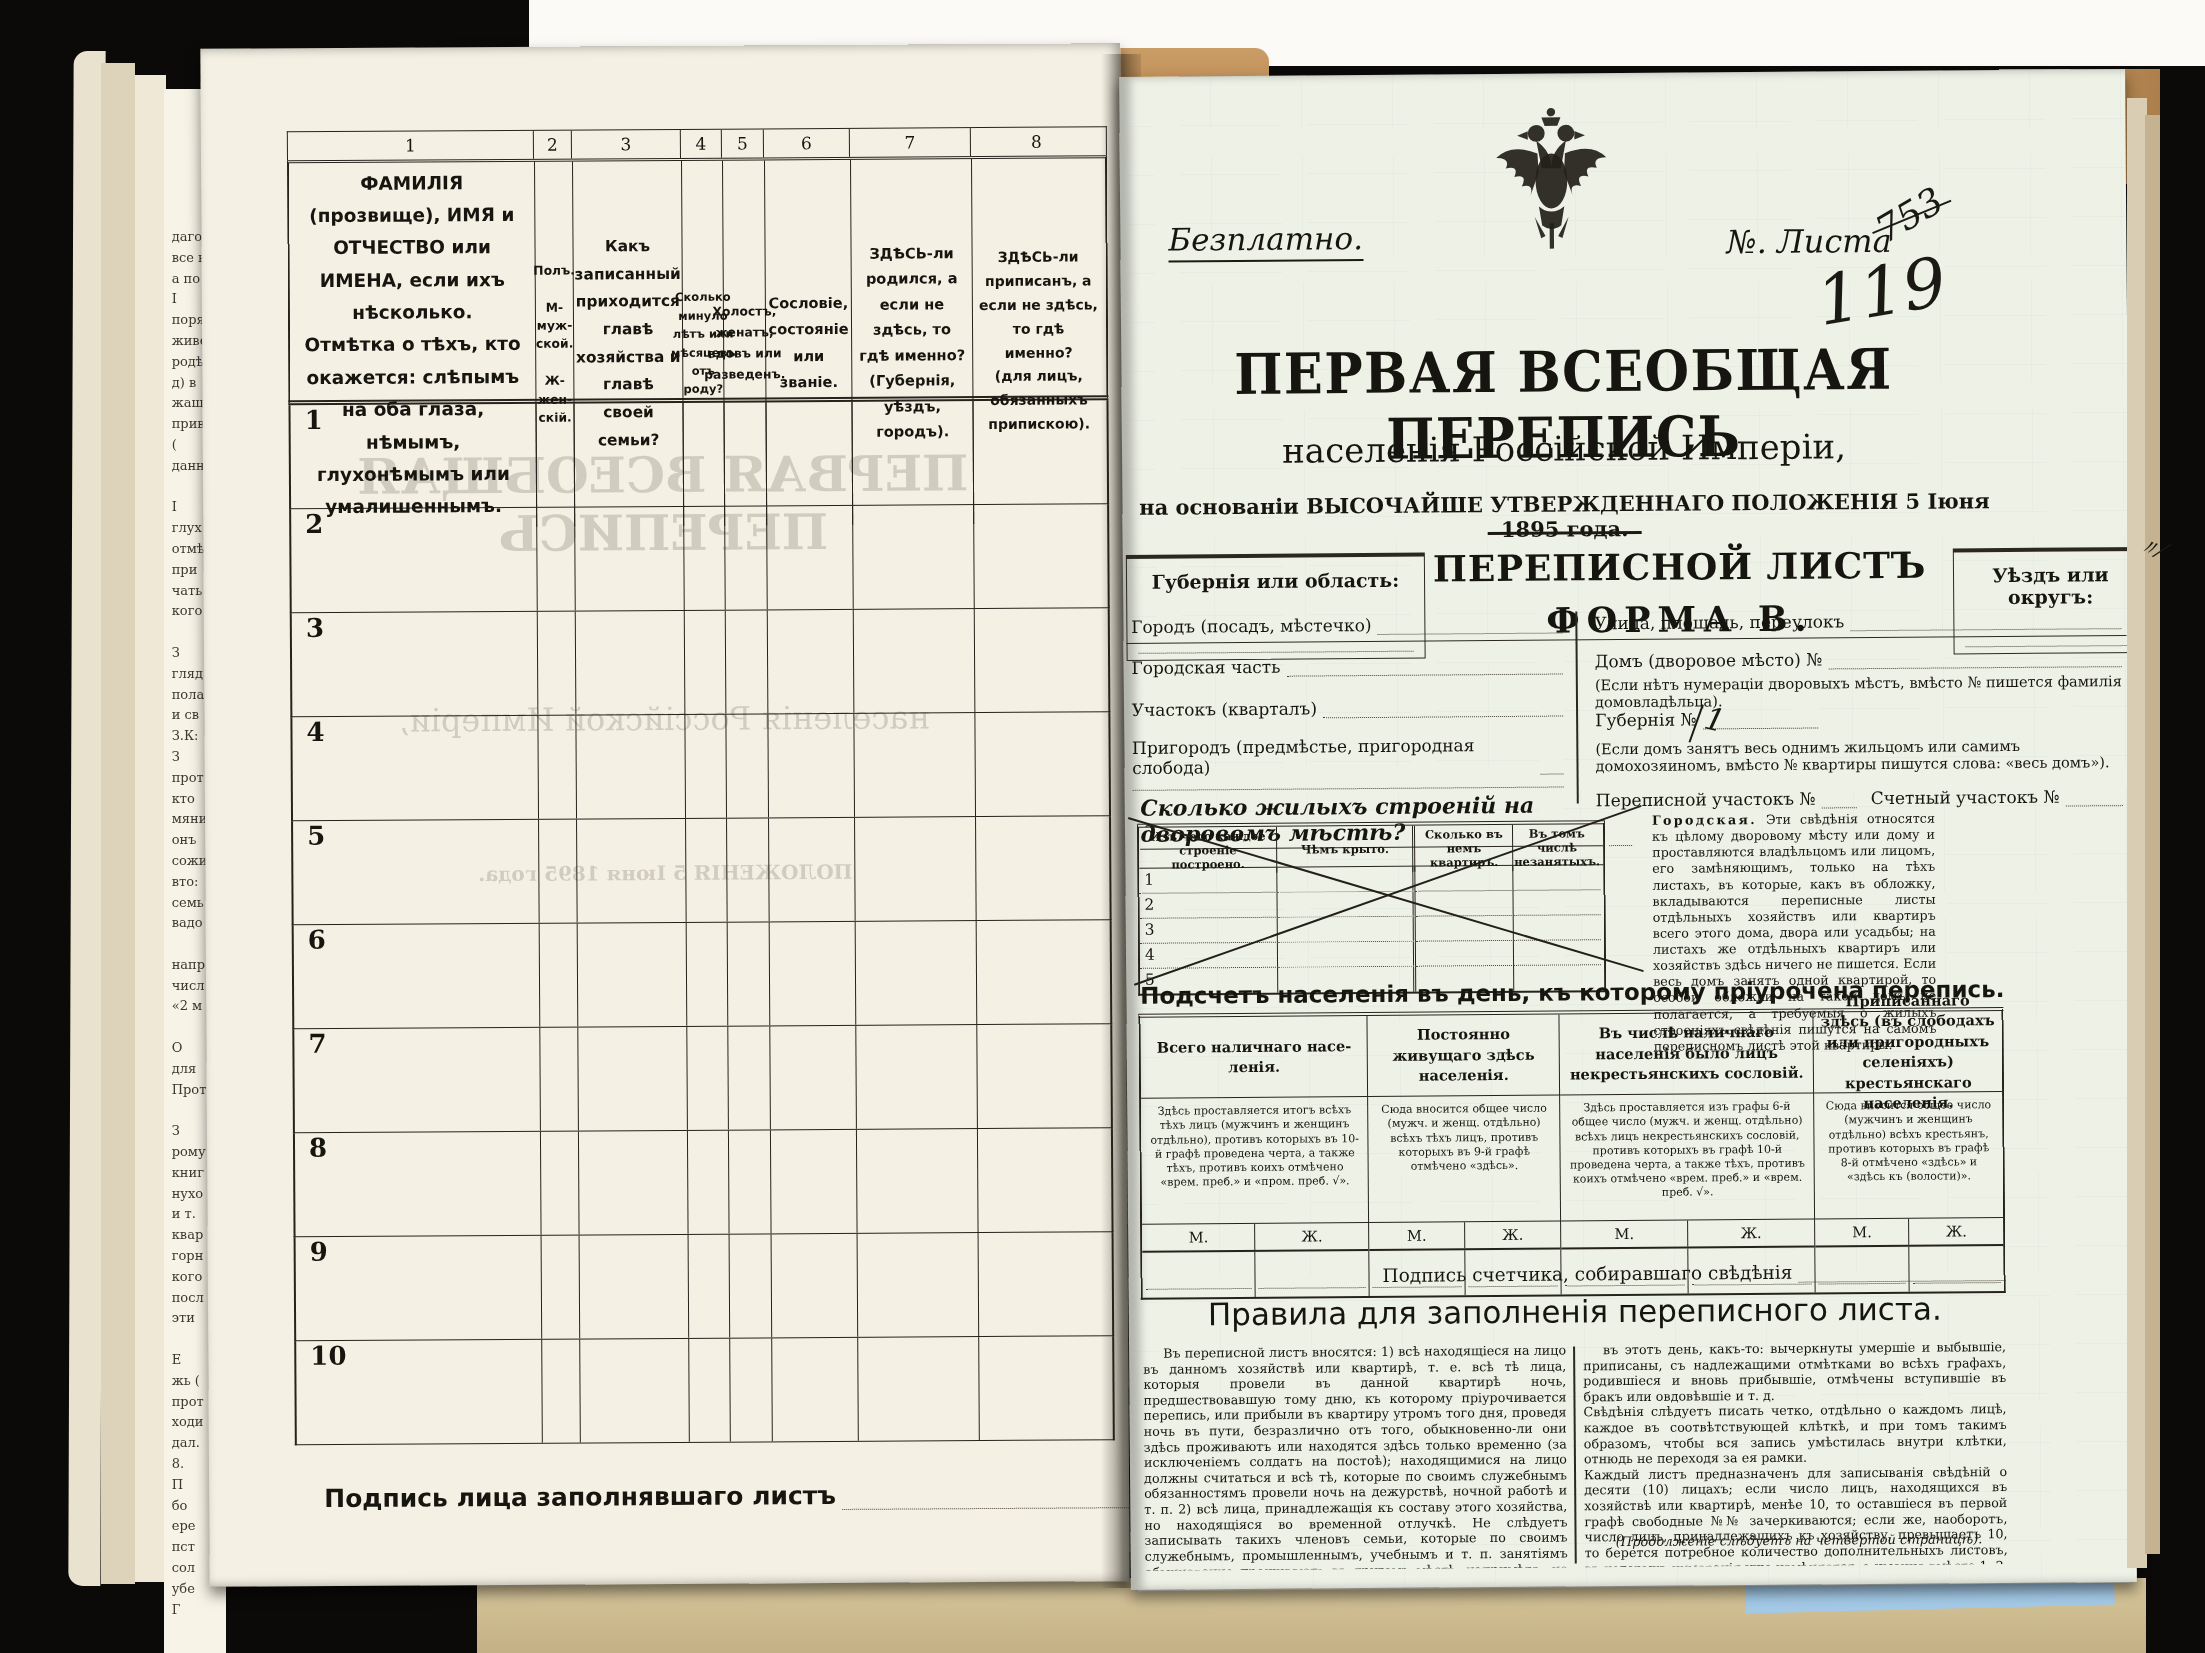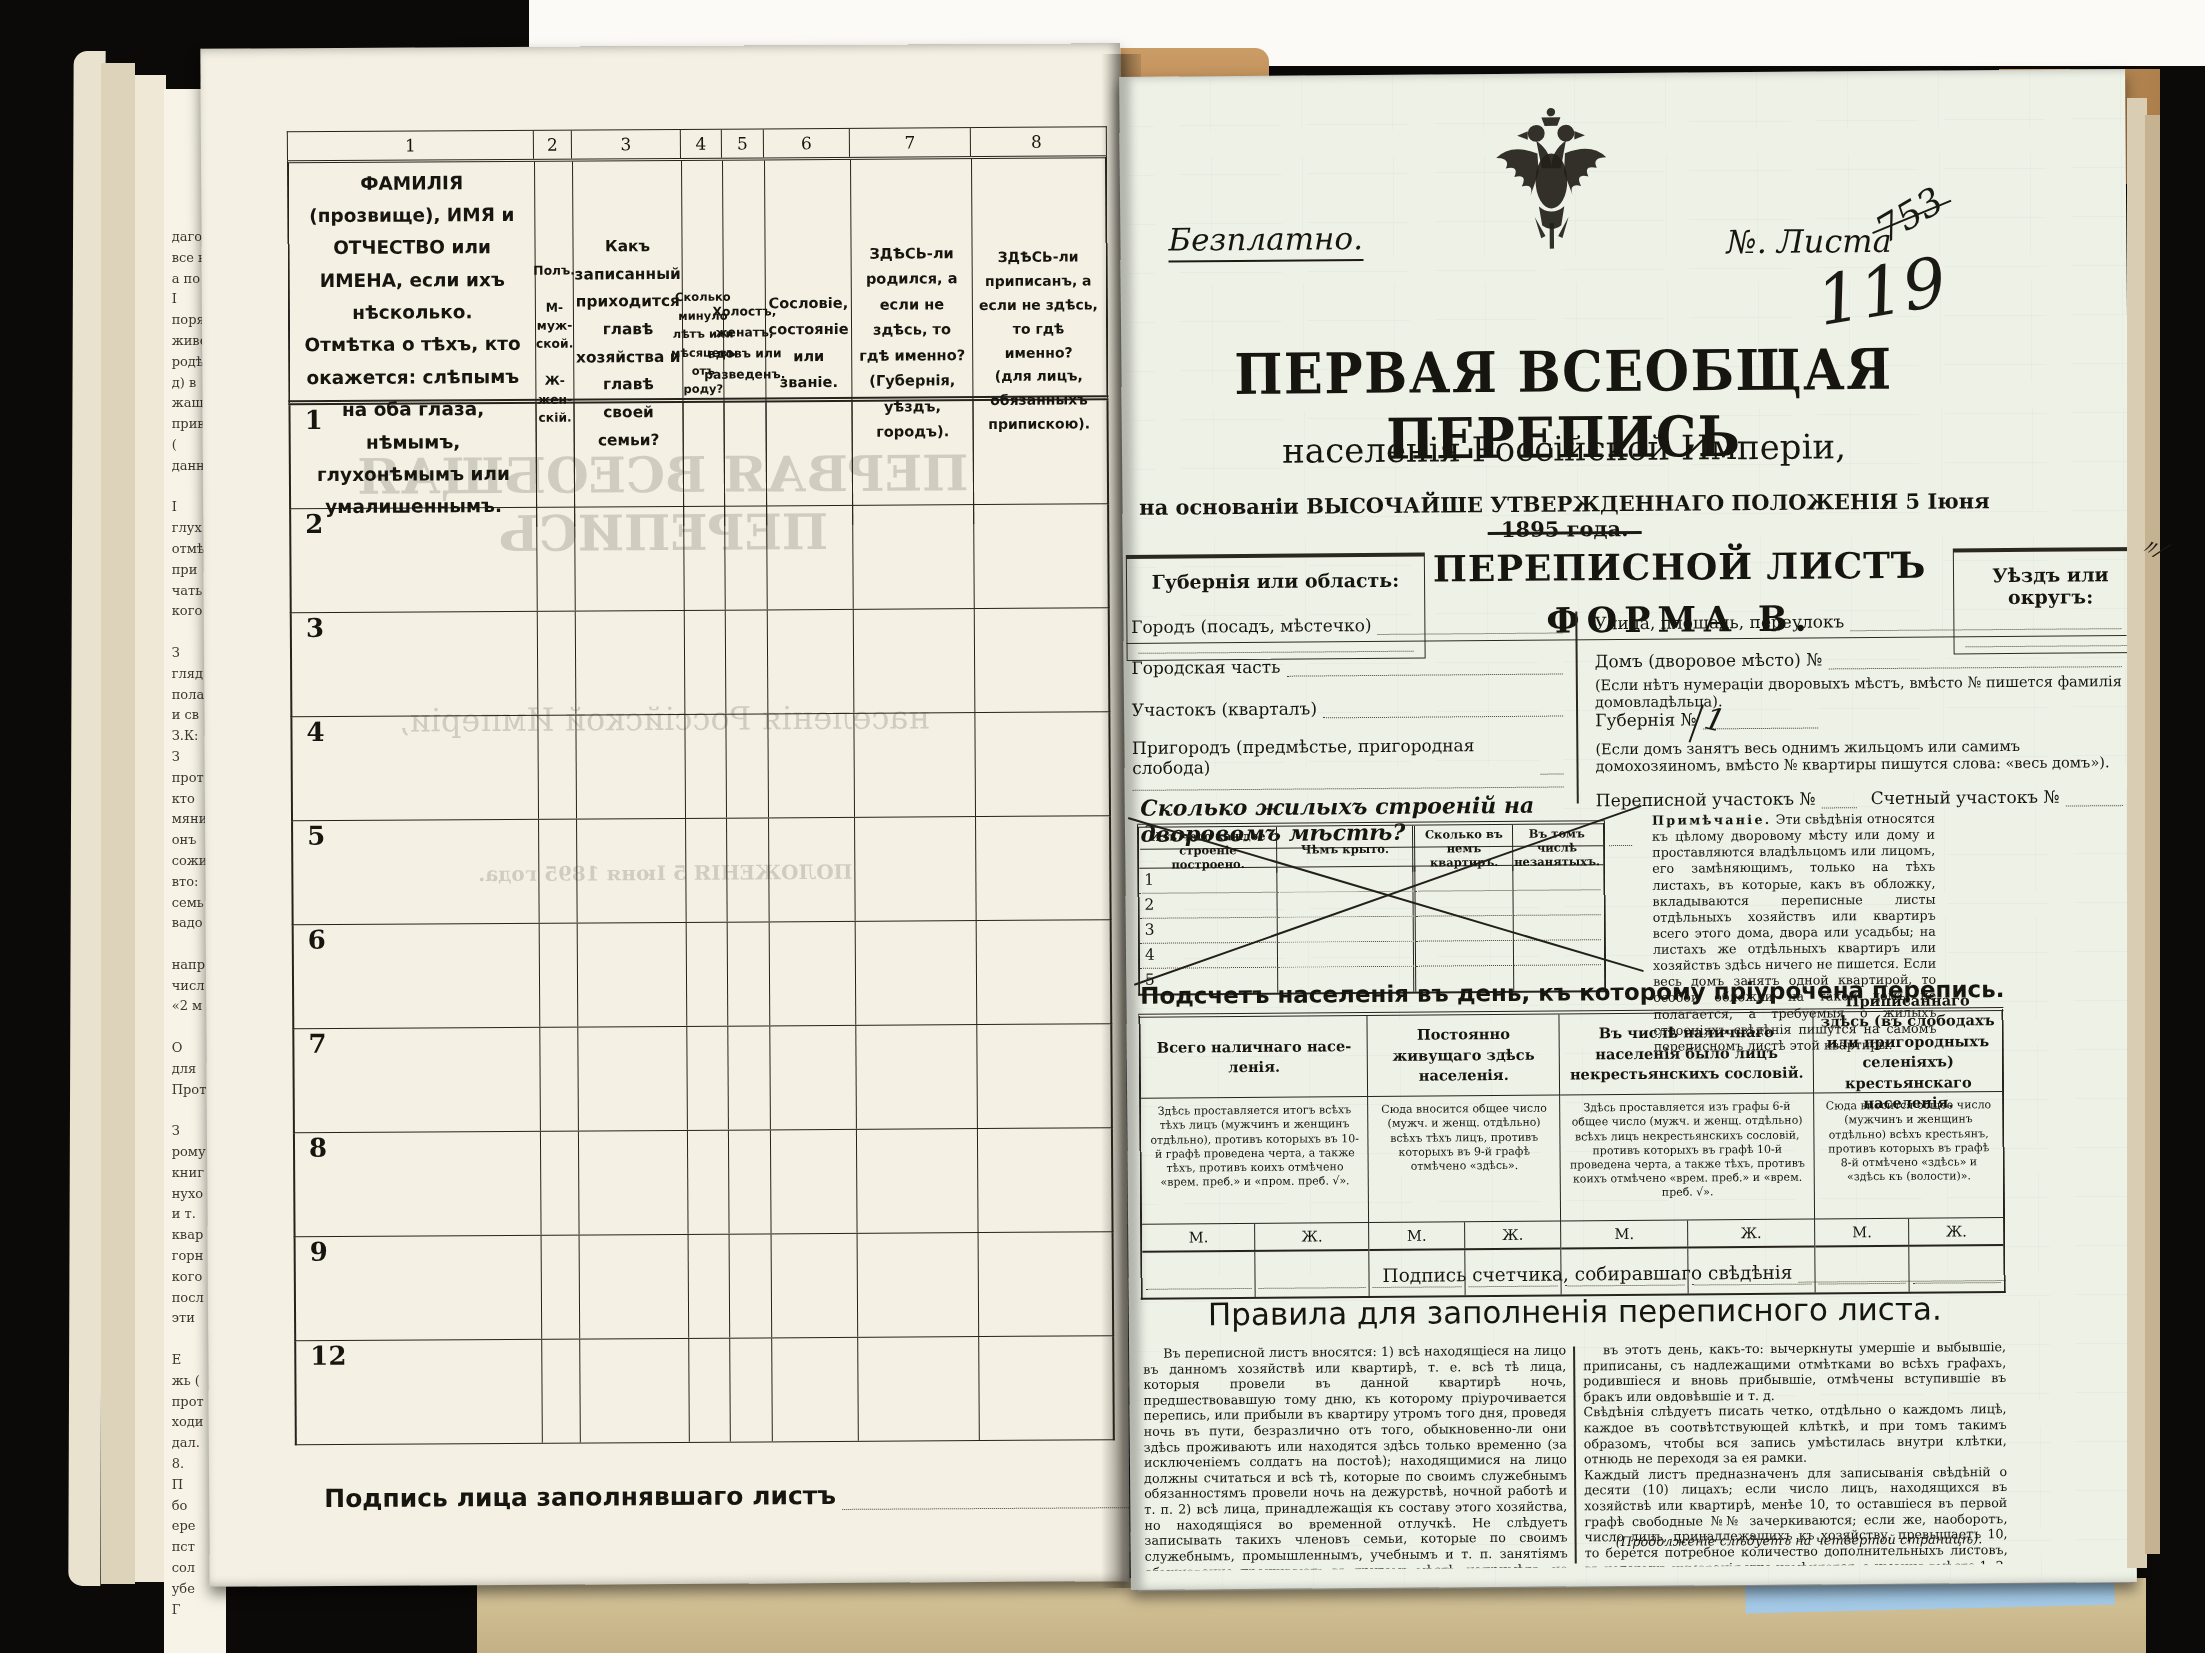--- a/index.html
+++ b/index.html
@@ -334,21 +334,21 @@
       <div><span class="row-num">9</span></div>
       <div></div>
         <div></div>
         <div></div>
         <div></div>
         <div></div>
         <div></div>
         <div></div>
     </div>
     <div class="lt-row">
-      <div><span class="row-num">12</span></div>
+      <div><span class="row-num">10</span></div>
       <div></div>
         <div></div>
         <div></div>
         <div></div>
         <div></div>
         <div></div>
         <div></div>
     </div>
   </div>
 
@@ -497,21 +497,21 @@
       <div>5</div>
         <div></div>
         <div></div>
         <div></div>
     </div>
   </div>
   <div class="cross-line x1"></div>
   <div class="cross-line x2"></div>
 
   <div class="abs note-block">
-    <span class="note-lbl">Примѣчаніе.</span>
+    <span class="note-lbl">Городская.</span>
     <span>Эти свѣдѣнія относятся къ цѣлому дворовому мѣсту или дому и проставляются владѣльцомъ или лицомъ, его замѣняющимъ, только на тѣхъ листахъ, въ которые, какъ въ обложку, вкладываются переписные листы отдѣльныхъ хозяйствъ или квартиръ всего этого дома, двора или усадьбы; на листахъ же отдѣльныхъ квартиръ или хозяйствъ здѣсь ничего не пишется. Если весь домъ занятъ одной квартирой, то особой обложки на такой домъ не полагается, а требуемыя о жилыхъ строеніяхъ свѣдѣнія пишутся на самомъ переписномъ листѣ этой квартиры.</span>
   </div>
 
   <div class="abs tally-h">Подсчетъ населенія въ день, къ которому пріурочена перепись.</div>
   <div class="abs tally">
     <div class="tg">
       <div class="tg-h">Всего наличнаго насе-ленія.</div>
       <div class="tg-d">Здѣсь проставляется итогъ всѣхъ тѣхъ лицъ (мужчинъ и женщинъ отдѣльно), противъ которыхъ въ 10-й графѣ проведена черта, а также тѣхъ, противъ коихъ отмѣчено «врем. преб.» и «пром. преб. √».</div>
       <div class="tg-mf">
         <div>М.</div>

